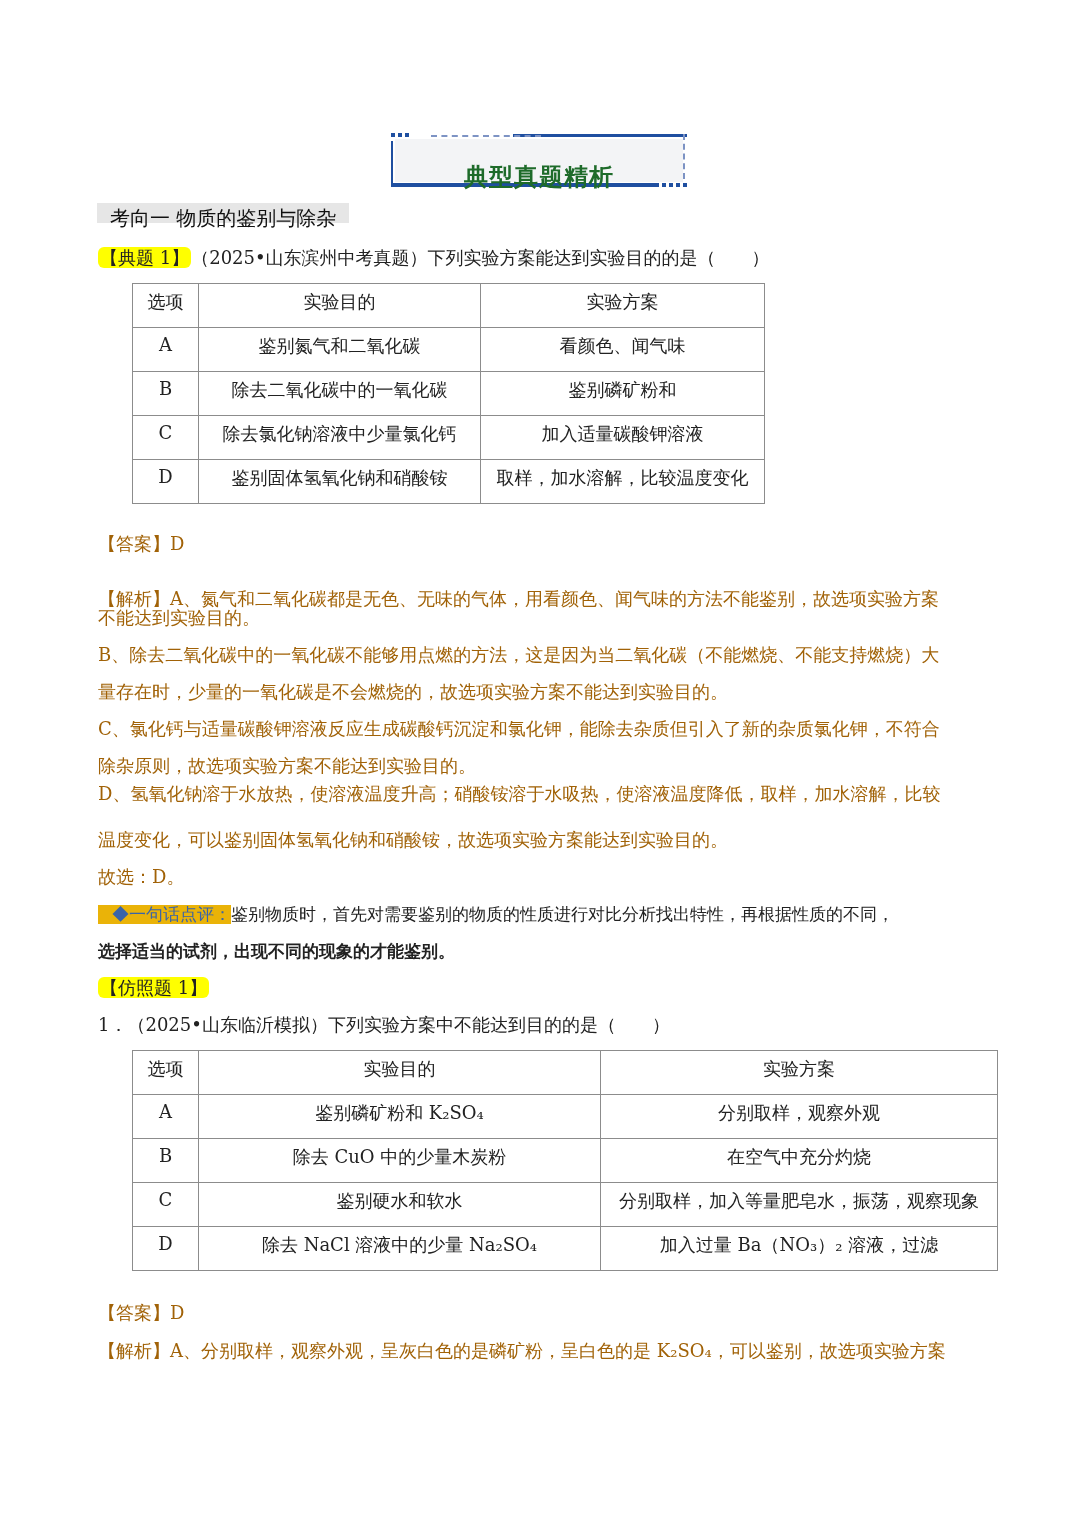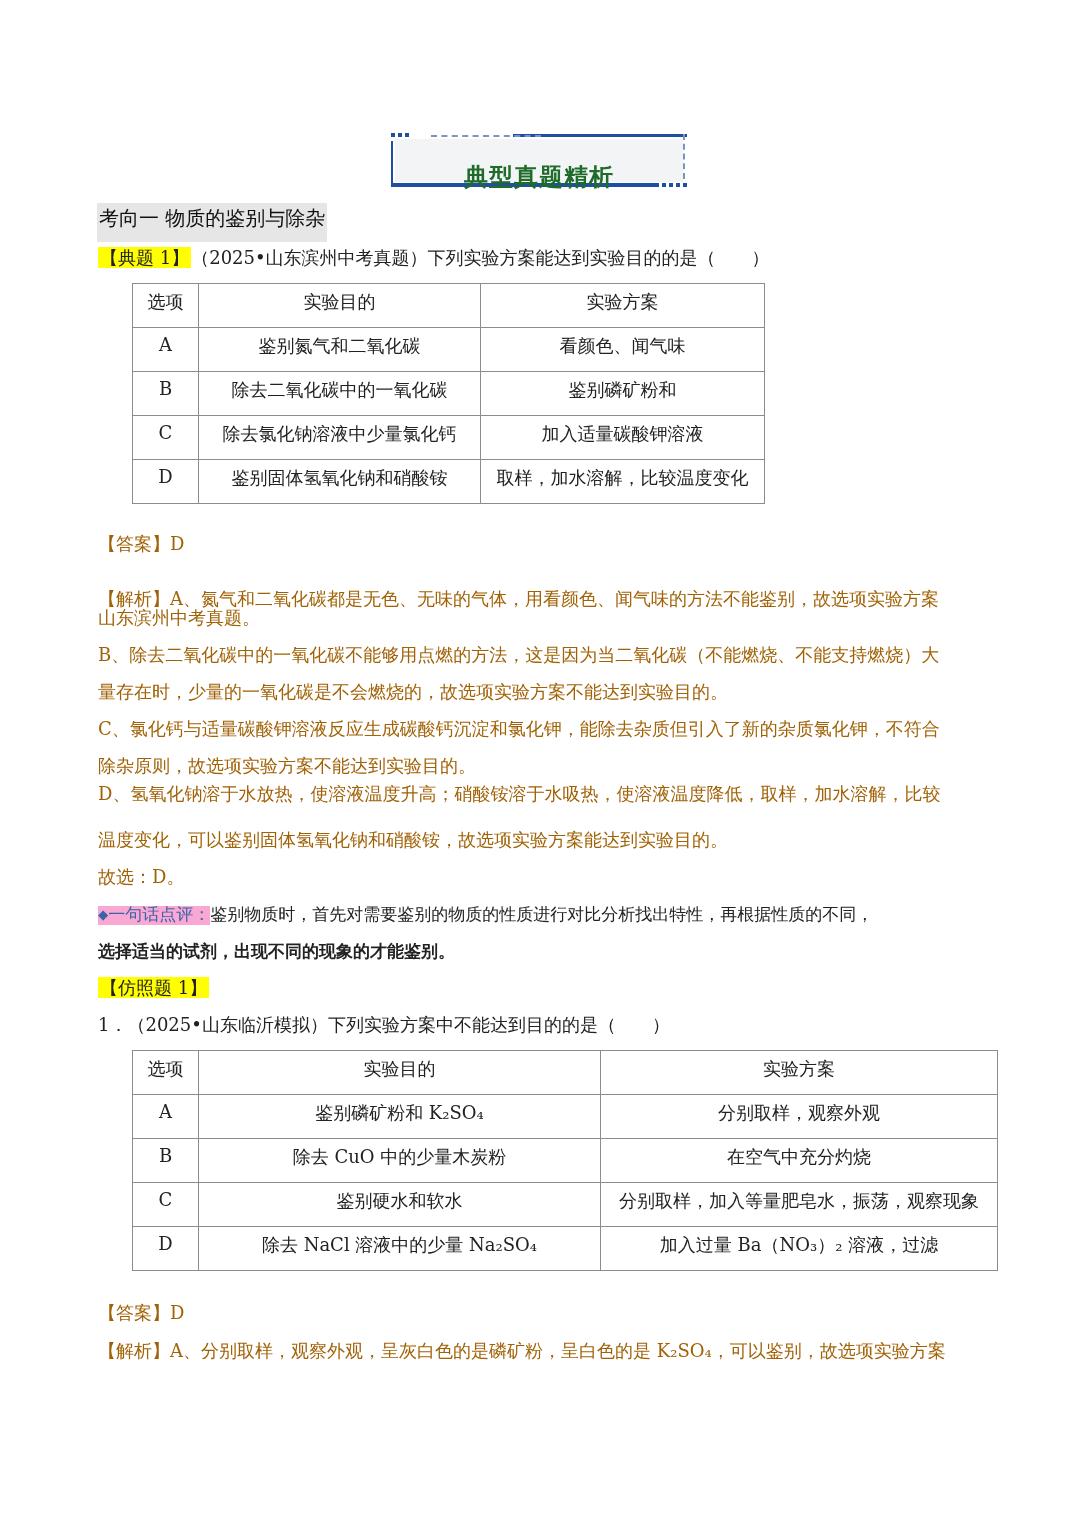--- a/index.html
+++ b/index.html
@@ -33,37 +33,37 @@
     background: repeating-linear-gradient(to right, #1f4fa0 0 4px, transparent 4px 7px); }
   .banner .dots-br { position: absolute; right: 0; bottom: 4px; width: 32px; height: 4px;
     background: repeating-linear-gradient(to right, #1f4fa0 0 4px, transparent 4px 7px); }
   .banner .bg { position: absolute; left: 4px; right: 4px; top: 8px; bottom: 9px; background: #f3f4f6; }
   .banner .title {
     position: absolute; left: 0; right: 0; top: 10px; text-align: center;
     font-family: "DejaVu Sans", "Liberation Sans", sans-serif;
     font-weight: bold; font-size: 24px; color: #1e6b2a; letter-spacing: 1px; margin-top: 20px;
   }
   .section-heading {
-    position: absolute; left: 97px; top: 203px; height: 39px; padding: 0 2px;
+    position: absolute; left: 97px; top: 203px; height: 20px; padding: 0 13px;
     background: #e6e6e6; font-family: "DejaVu Sans", "Liberation Sans", sans-serif;
     font-size: 20px; line-height: 30px; color: #111;
   }
   .line {
     position: absolute; left: 98px; font-size: 18px; line-height: 24px; white-space: nowrap;
   }
-  .tag-yellow { background: #ffff00; color: #222; padding: 0 2px; }
+  .tag-yellow { background: #ffff00; color: #222; padding: 0 2px; border-radius: 6px; }
   .red { color: #a16207; }
   table.qtable {
     position: absolute; border-collapse: collapse; font-size: 18px; color: #222; margin-left: 12px;
   }
   table.qtable td {
     border: 1px solid #8c8c8c; text-align: center; vertical-align: top; padding-top: 6px; height: 36px;
   }
   .tip-label {
-    background: #f9a8d4; color: #3a64a8; font-family: Liberation Mono, monospace;
+    background: #eab308; color: #3a64a8; font-family: Liberation Serif, serif; padding-left: 14px;
   }
 </style>
 </head>
 <body>
 
 <div class="banner">
   <div class="bg"></div>
   <div class="dots-tl"></div>
   <div class="frame-top"></div>
   <div class="frame-top-dash"></div>
@@ -105,21 +105,21 @@
   <tr>
     <td>D</td>
     <td>鉴别固体氢氧化钠和硝酸铵</td>
     <td>取样，加水溶解，比较温度变化</td>
   </tr>
 </tbody>
   </table>
 
 <div class="line red" style="top:532px;">【答案】D</div>
 <div class="line red" style="top:587px;">【解析】A、氮气和二氧化碳都是无色、无味的气体，用看颜色、闻气味的方法不能鉴别，故选项实验方案</div>
-<div class="line red" style="top:606px;">山东滨州中考真题。</div>
+<div class="line red" style="top:606px;">不能达到实验目的。</div>
 <div class="line red" style="top:643px;">B、除去二氧化碳中的一氧化碳不能够用点燃的方法，这是因为当二氧化碳（不能燃烧、不能支持燃烧）大</div>
 <div class="line red" style="top:680px;">量存在时，少量的一氧化碳是不会燃烧的，故选项实验方案不能达到实验目的。</div>
 <div class="line red" style="top:717px;">C、氯化钙与适量碳酸钾溶液反应生成碳酸钙沉淀和氯化钾，能除去杂质但引入了新的杂质氯化钾，不符合</div>
 <div class="line red" style="top:754px;">除杂原则，故选项实验方案不能达到实验目的。</div>
 <div class="line red" style="top:782px;">D、氢氧化钠溶于水放热，使溶液温度升高；硝酸铵溶于水吸热，使溶液温度降低，取样，加水溶解，比较</div>
 <div class="line red" style="top:828px;">温度变化，可以鉴别固体氢氧化钠和硝酸铵，故选项实验方案能达到实验目的。</div>
 <div class="line red" style="top:865px;">故选：D。</div>
 
 <div class="line" style="top:902px; font-size:17px;">
   <span class="tip-label">◆一句话点评：</span><span>鉴别物质时，首先对需要鉴别的物质的性质进行对比分析找出特性，再根据性质的不同，</span>

